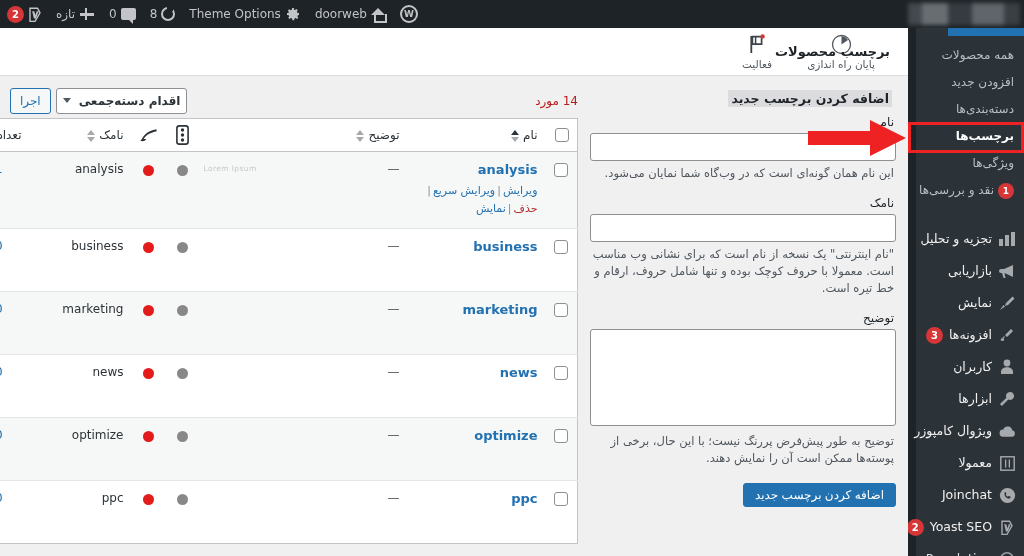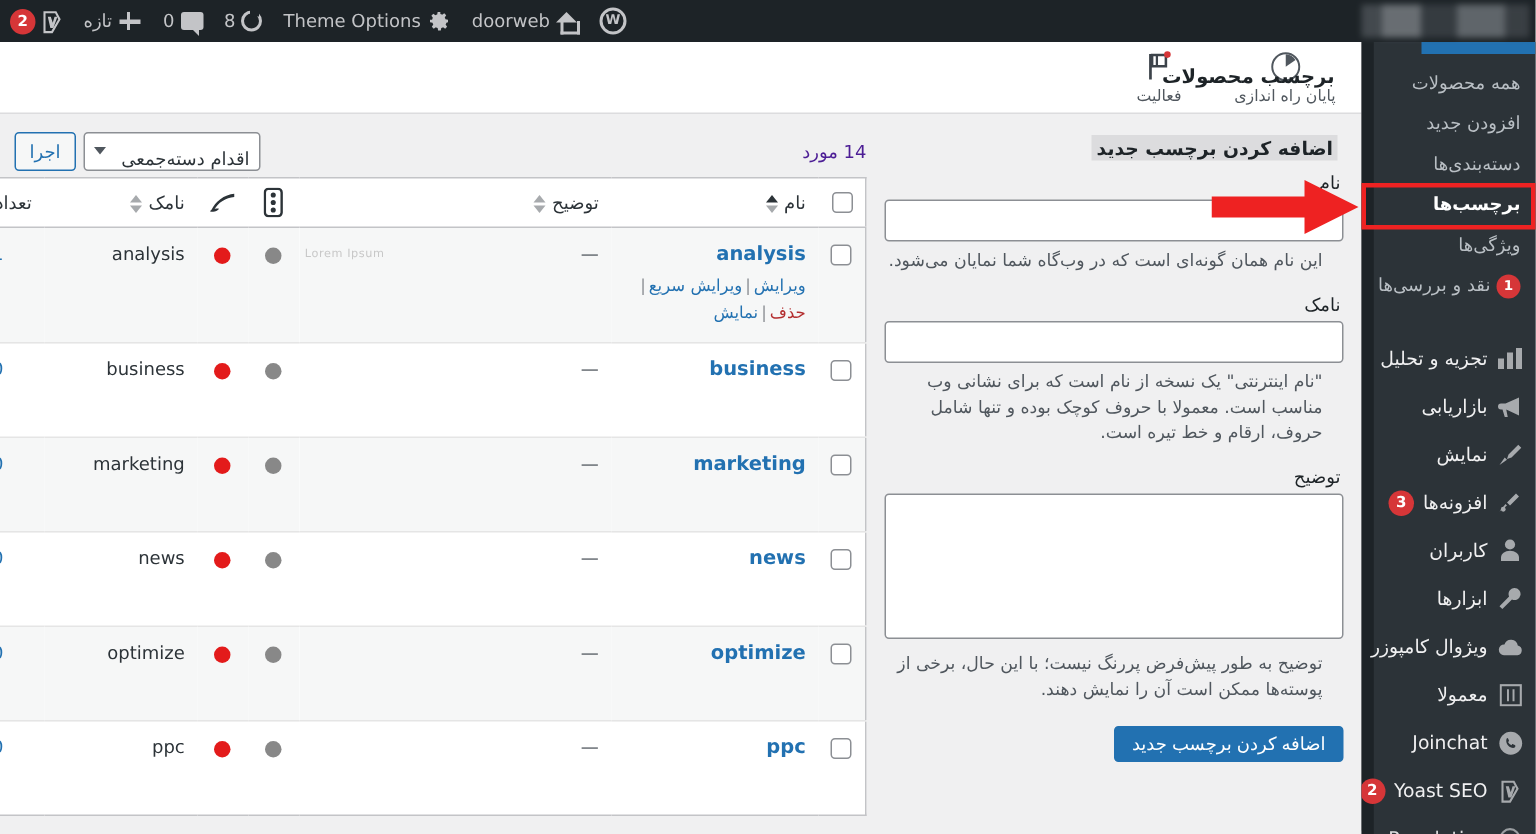--- a/index.html
+++ b/index.html
@@ -108,21 +108,21 @@
     border:3px solid #ee2222; z-index:60; pointer-events:none;
   }
   #annot-arrow { position:absolute; right:116px; top:118px; width:100px; height:40px; z-index:59; }
 
   
   #wrap { position:absolute; top:28px; right:116px; left:0; bottom:0; background:#f0f0f1; }
 
   
   #pagetoolbar {
     position:relative; height:48px; background:#fff; border-bottom:1px solid #dcdcde;
-    display:flex; align-items:center; padding: 0 20px;
+    display:flex; align-items:center; padding: 0 36px;
   }
   #pagetoolbar .title-right {
     position:absolute; right:18px; top:0; height:48px; line-height:48px;
     font-size:13px; color:#1d2327; font-weight:600;
   }
   .tb-actions { display:flex; align-items:center; gap:22px; }
   .tb-btn { display:flex; flex-direction:column; align-items:center; gap:2px; width:62px; }
   .tb-btn .tbi { height:22px; display:flex; align-items:center; justify-content:center; }
   .tb-btn .tbl { font-size:10.5px; color:#50575e; white-space:nowrap; }
 
@@ -137,36 +137,36 @@
                   background:#dcdcde; display:inline-block; padding:1px 3px; }
   .form-label { display:block; font-size:12px; color:#1d2327; margin: 0 2px 4px 0; }
   .form-input {
     width:100%; height:28px; border:1px solid #8c8f94; background:#fff; border-radius:3px;
     margin-bottom:4px;
   }
   .form-textarea {
     width:100%; height:97px; border:1px solid #8c8f94; background:#fff; border-radius:3px;
     margin-bottom:4px; resize:none; position:relative;
   }
-  .form-help { font-size:11.5px; color:#50575e; line-height:17px; margin: 0 14px 14px 0; }
+  .form-help { font-size:11.5px; color:#50575e; line-height:17px; margin: 0 2px 14px 0; }
   .btn-primary {
     display:inline-block; background:#2271b1; color:#fff; border:1px solid #2271b1;
     border-radius:3px; padding:4px 11px; font-size:12px; cursor:pointer;
     margin-top:2px;
   }
 
   
   #list-col { position:absolute; top:8px; left:10px; width:568px; }
   .tablenav { display:flex; align-items:center; justify-content:space-between; height:34px; }
   .tablenav .left-side { display:flex; align-items:center; gap:5px; }
-  .count-text { font-size:12px; color:#4c1d95; }
+  .count-text { font-size:12px; color:#b91c1c; }
   .bulk-select {
     height:26px; border:1px solid #8c8f94; border-radius:3px; background:#fff;
     font-size:12px; padding:0 6px 0 22px; color:#2c3338; position:relative;
-    display:flex; align-items:flex-end; min-width:118px; justify-content:flex-start;
+    display:flex; align-items:center; min-width:118px; justify-content:flex-start;font-weight:bold;
   }
   .bulk-select .chev { position:absolute; left:6px; top:9px; width:0;height:0;
      border-left:4px solid transparent;border-right:4px solid transparent;border-top:5px solid #50575e; }
   .btn-secondary {
     height:26px; border:1px solid #2271b1; color:#2271b1; background:#f6f7f7;
     border-radius:3px; font-size:12px; padding:0 9px; cursor:pointer;
     display:flex; align-items:center;
   }
   table.wp-list-table {
     width:100%; border-collapse:collapse; background:#fff;

